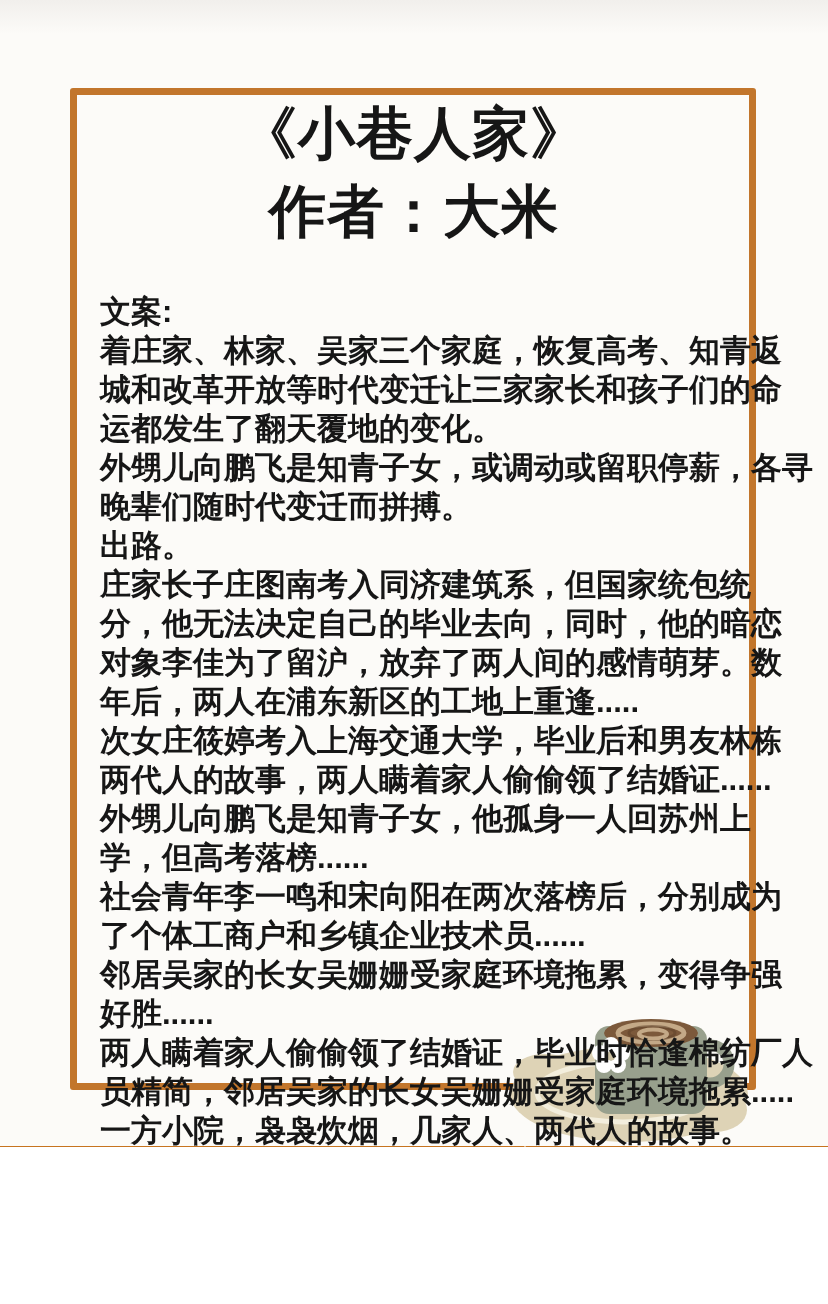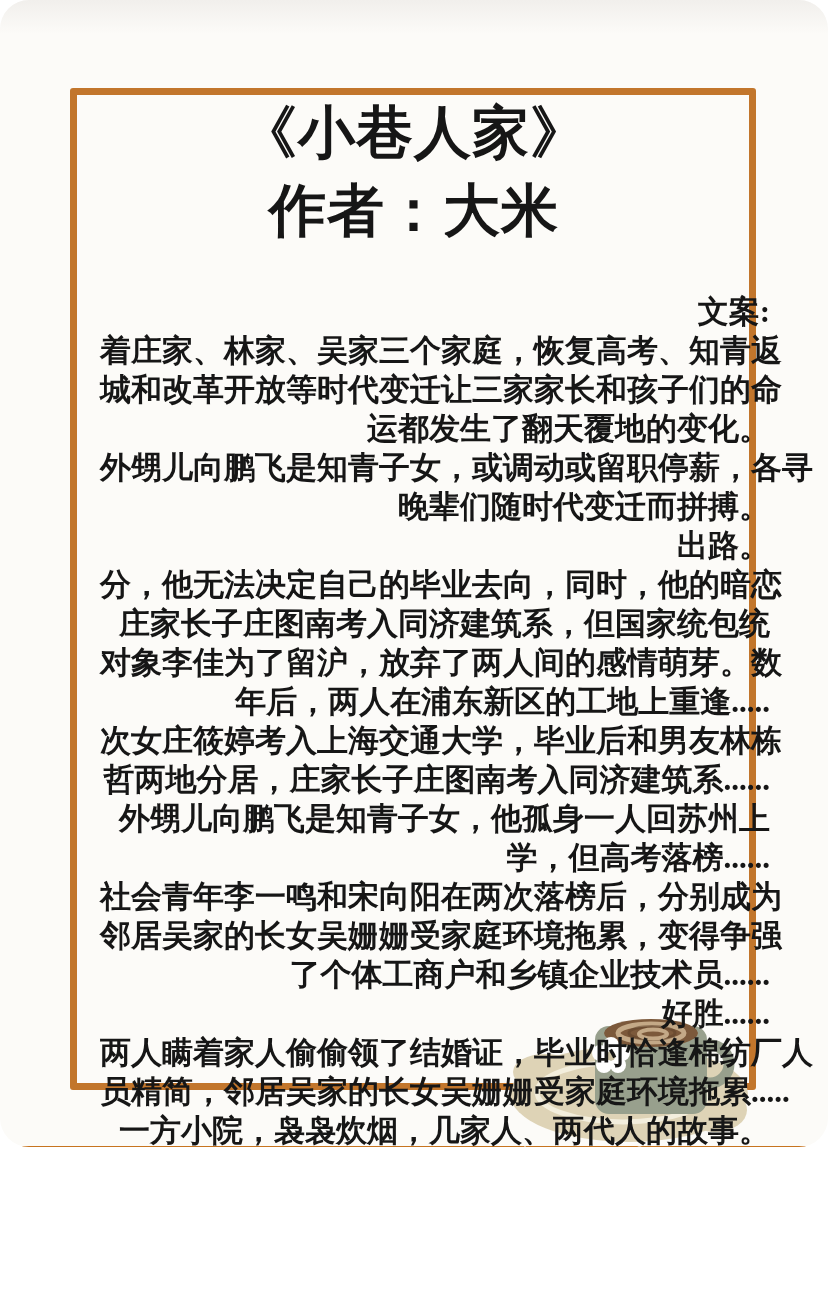--- a/index.html
+++ b/index.html
@@ -4,23 +4,22 @@
 <style>
   :root{
     --paper:#fcfbf8; --ink:#161616; --border_orange:#c2762c; --band_orange:#c7741f;
     --speckle_white:#fdf6ea; --mug_green:#98a08d; --coffee_brown:#7c593b;
     --latte_cream:#c4a987; --mat_beige:#ded3b6; --mat_line:#f3eedd;
   }
   html,body{margin:0;padding:0;}
   .page{
     position:relative; width:828px; height:1147px; overflow:hidden;
     background:var(--paper);
-    font-family:Liberation Serif, serif;
+    font-family:Liberation Sans, sans-serif;
     color:var(--ink);
-    border-radius:29px;
   }
   .top-shade{
     position:absolute; left:0; top:0; width:828px; height:34px;
     background:linear-gradient(#f1efec,rgba(252,251,248,0)); z-index:0;
   }
   .frame{
     position:absolute; left:70px; top:88px; width:686px; height:1002px;
     box-sizing:border-box; border:7px solid var(--border_orange);
     border-radius:3px; z-index:1;
   }
@@ -35,21 +34,21 @@
   }
   .cup{ position:absolute; left:503px; top:1012px; z-index:3; }
   .title-block{
     position:absolute; left:72px; top:94px; width:684px; text-align:center;
     font-size:57px; line-height:78px; font-weight:800; letter-spacing:1px; z-index:4;
   }
   .body-text{
     position:absolute; left:100px; top:292px; width:670px;
     font-size:31px; line-height:39px; font-weight:600; z-index:4;
   }
-  .body-line{ white-space:nowrap; height:39px;text-align:right; }
+  .body-line{ white-space:nowrap; height:39px; }
 </style>
 </head>
 <body>
 
 <div class="page">
 
   <div class="top-shade"></div>
 
   <div class="frame"></div>
 
@@ -296,30 +295,30 @@
   </div>
 
   <div class="body-text">
       <div class="body-line">文案:</div>
       <div class="body-line">着庄家、林家、吴家三个家庭，恢复高考、知青返</div>
       <div class="body-line">城和改革开放等时代变迁让三家家长和孩子们的命</div>
       <div class="body-line">运都发生了翻天覆地的变化。</div>
       <div class="body-line">外甥儿向鹏飞是知青子女，或调动或留职停薪，各寻</div>
       <div class="body-line">晚辈们随时代变迁而拼搏。</div>
       <div class="body-line">出路。</div>
+      <div class="body-line">庄家长子庄图南考入同济建筑系，但国家统包统</div>
       <div class="body-line">分，他无法决定自己的毕业去向，同时，他的暗恋</div>
-      <div class="body-line">庄家长子庄图南考入同济建筑系，但国家统包统</div>
       <div class="body-line">对象李佳为了留沪，放弃了两人间的感情萌芽。数</div>
       <div class="body-line">年后，两人在浦东新区的工地上重逢.....</div>
       <div class="body-line">次女庄筱婷考入上海交通大学，毕业后和男友林栋</div>
-      <div class="body-line">哲两地分居，庄家长子庄图南考入同济建筑系......</div>
+      <div class="body-line">两代人的故事，两人瞒着家人偷偷领了结婚证......</div>
       <div class="body-line">外甥儿向鹏飞是知青子女，他孤身一人回苏州上</div>
       <div class="body-line">学，但高考落榜......</div>
       <div class="body-line">社会青年李一鸣和宋向阳在两次落榜后，分别成为</div>
+      <div class="body-line">了个体工商户和乡镇企业技术员......</div>
       <div class="body-line">邻居吴家的长女吴姗姗受家庭环境拖累，变得争强</div>
-      <div class="body-line">了个体工商户和乡镇企业技术员......</div>
       <div class="body-line">好胜......</div>
       <div class="body-line">两人瞒着家人偷偷领了结婚证，毕业时恰逢棉纺厂人</div>
       <div class="body-line">员精简，邻居吴家的长女吴姗姗受家庭环境拖累.....</div>
       <div class="body-line">一方小院，袅袅炊烟，几家人、两代人的故事。</div>
     </div>
 
 </div>
 
 </body></html>

